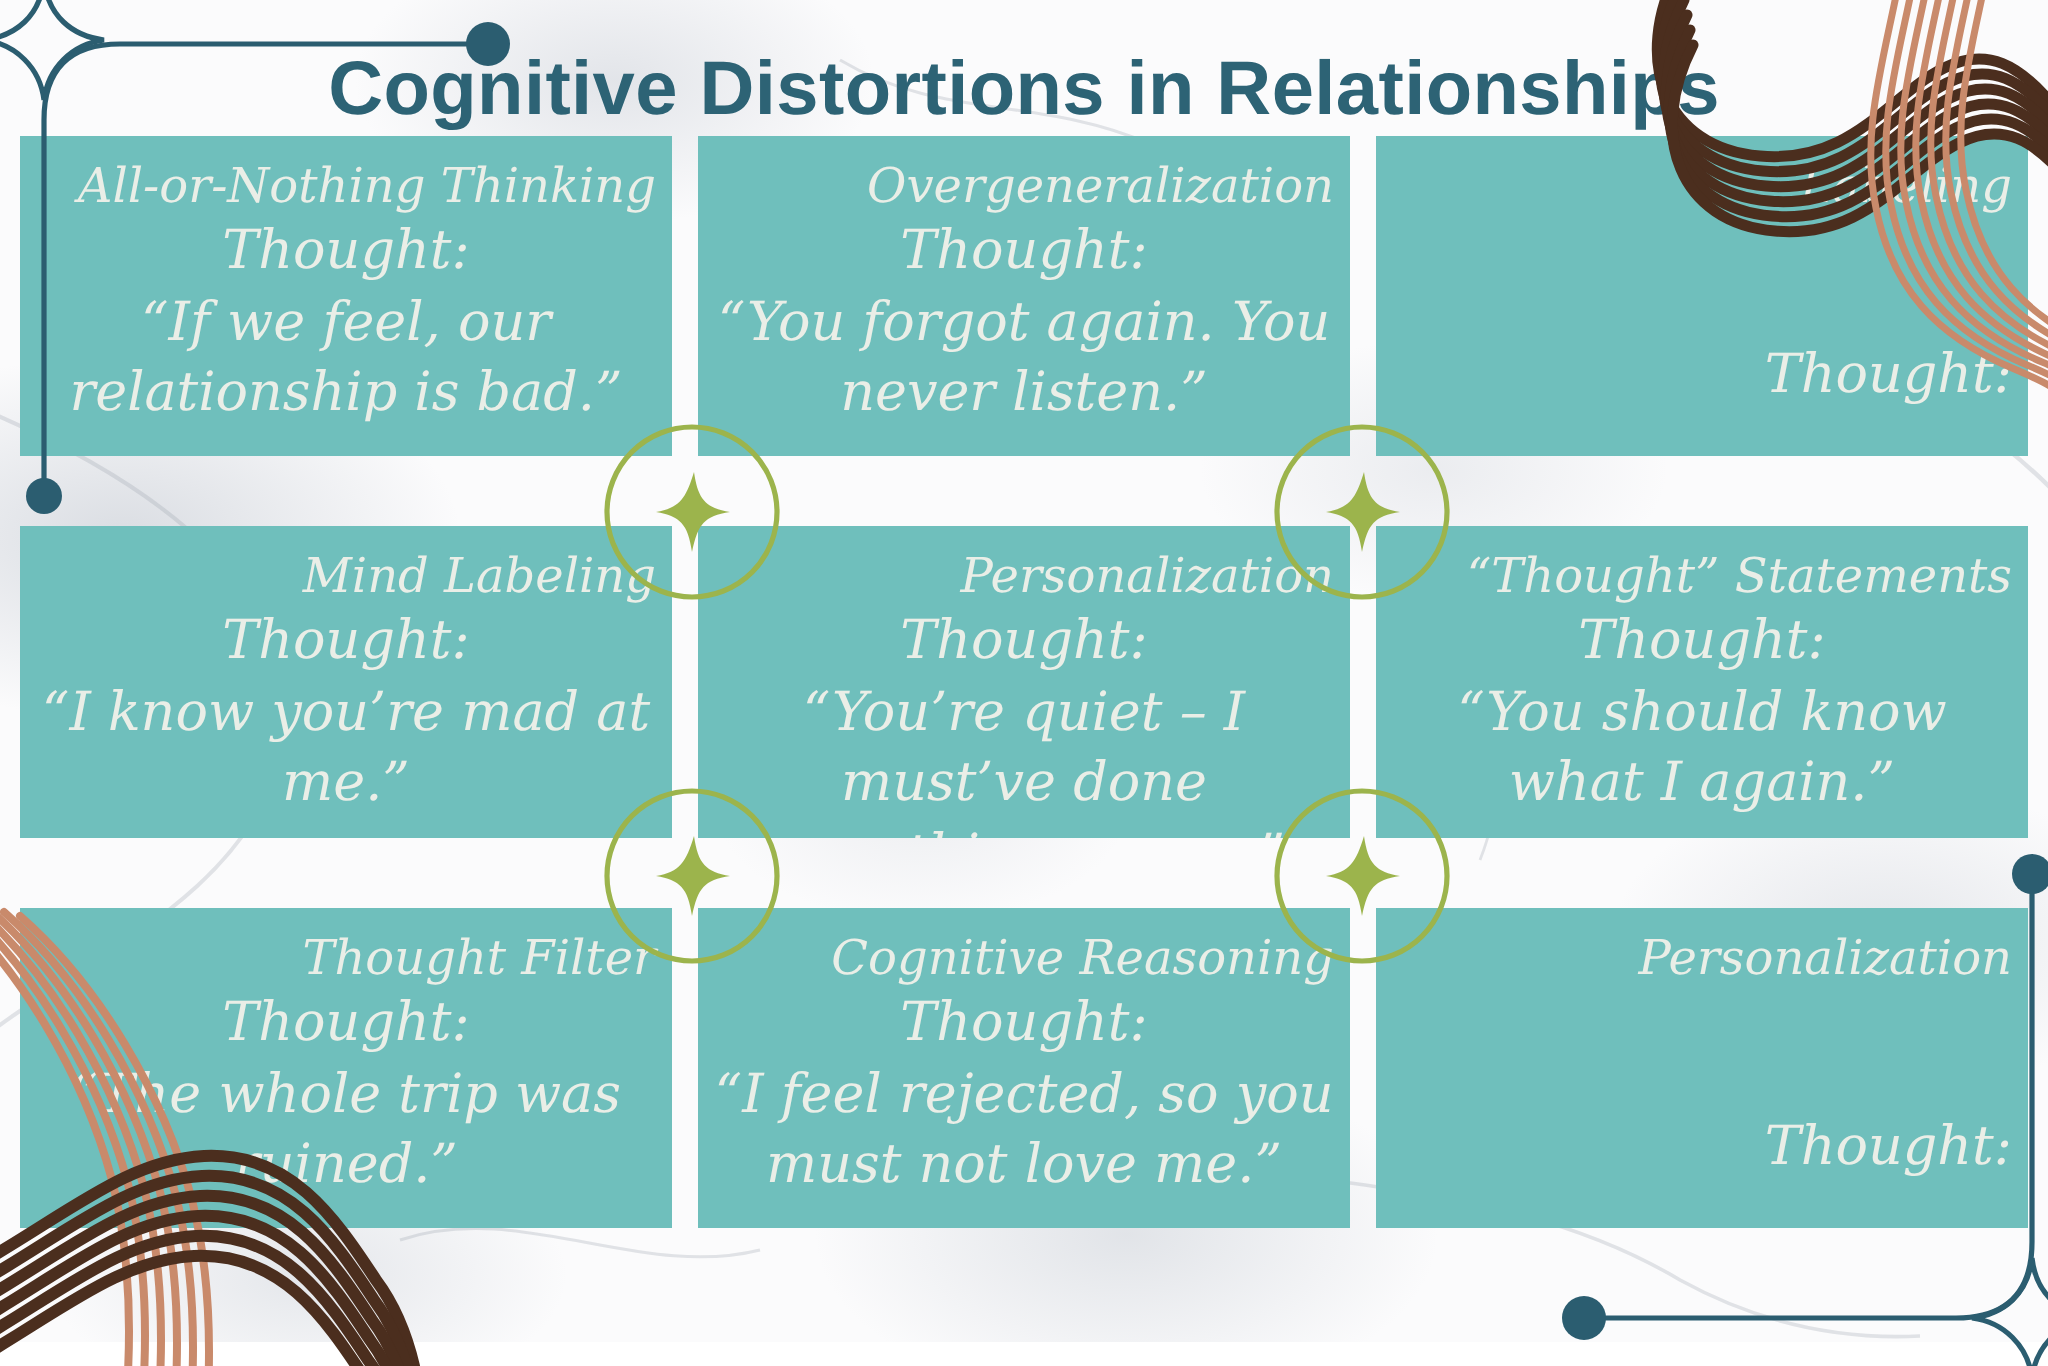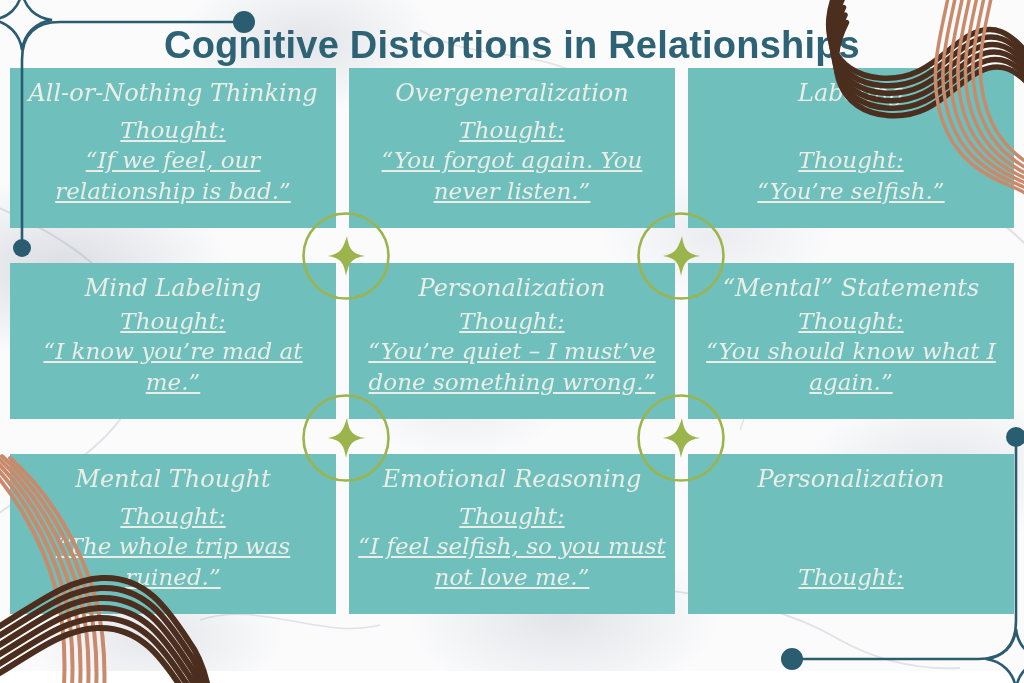--- a/index.html
+++ b/index.html
@@ -37,27 +37,27 @@
     position:absolute;left:10px;top:68px;width:1004px;z-index:1;
     display:grid;
     grid-template-columns:repeat(3,1fr);
     grid-template-rows:160px 156px 160px;
     column-gap:13px;row-gap:35px;
   }
   .card{
     background:var(--card-teal);
     color:var(--card-text);
     font-family:"DejaVu Serif",serif;font-style:italic;
-    display:flex;flex-direction:column;align-items:center;
+    display:flex;flex-direction:column;align-items:flex-end;
     text-align:center;
     padding:10px 8px 12px;
     overflow:hidden;
   }
   .card-title{font-size:24px;font-weight:normal;line-height:1.25;}
-  .card-body{margin-top:auto;margin-bottom:10px;font-size:23px;line-height:1.32;text-decoration:underline;}
+  .card-body{margin-top:auto;margin-bottom:10px;font-size:27px;line-height:1.32;}
   .overlay{position:absolute;inset:0;z-index:2;pointer-events:none;}
 </style>
 </head>
 <body>
 
 <div class="canvas">
 
   <svg class="veins" viewBox="0 0 1024 683" xmlns="http://www.w3.org/2000/svg">
     <g fill="none" stroke="#9aa2ad" opacity="0.28">
       <path d="M -20 200 C 80 240 160 300 140 380 C 120 450 40 480 -10 520" stroke-width="2"></path>
@@ -86,61 +86,60 @@
       <div class="card-body">
         <div>Thought:</div>
         <div>“You forgot again. You never listen.”</div>
       </div>
     </section>
 
     <section class="card">
       <h2 class="card-title">Labeling</h2>
       <div class="card-body">
         <div>Thought:</div>
-        <div>“You’re selfish.”</div>
       </div>
     </section>
 
     <section class="card">
       <h2 class="card-title">Mind Labeling</h2>
       <div class="card-body">
         <div>Thought:</div>
         <div>“I know you’re mad at me.”</div>
       </div>
     </section>
 
     <section class="card">
       <h2 class="card-title">Personalization</h2>
       <div class="card-body">
         <div>Thought:</div>
         <div>“You’re quiet – I must’ve done something wrong.”</div>
       </div>
     </section>
 
     <section class="card">
-      <h2 class="card-title">“Mental” Statements</h2>
+      <h2 class="card-title">“Thought” Statements</h2>
       <div class="card-body">
         <div>Thought:</div>
         <div>“You should know what I again.”</div>
       </div>
     </section>
 
     <section class="card">
-      <h2 class="card-title">Mental Thought</h2>
+      <h2 class="card-title">Thought Filter</h2>
       <div class="card-body">
         <div>Thought:</div>
         <div>“The whole trip was ruined.”</div>
       </div>
     </section>
 
     <section class="card">
-      <h2 class="card-title">Emotional Reasoning</h2>
-      <div class="card-body">
-        <div>Thought:</div>
-        <div>“I feel selfish, so you must not love me.”</div>
+      <h2 class="card-title">Cognitive Reasoning</h2>
+      <div class="card-body">
+        <div>Thought:</div>
+        <div>“I feel rejected, so you must not love me.”</div>
       </div>
     </section>
 
     <section class="card">
       <h2 class="card-title">Personalization</h2>
       <div class="card-body">
         <div>Thought:</div>
       </div>
     </section>
 

